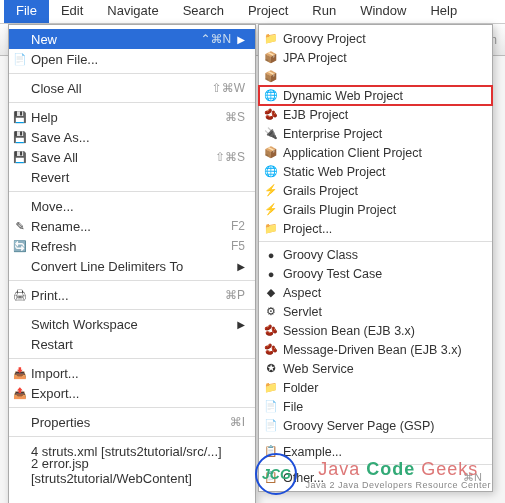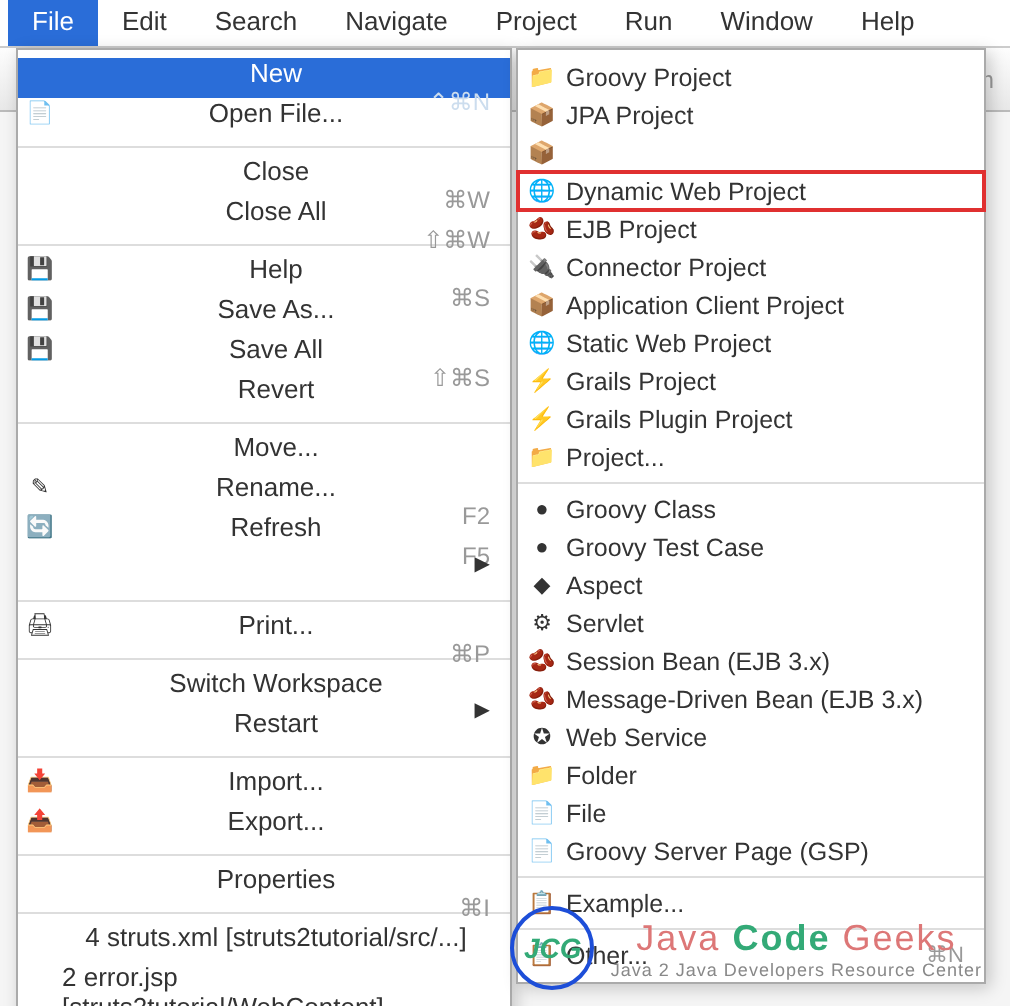--- a/index.html
+++ b/index.html
@@ -3,21 +3,21 @@
 <meta charset="utf-8">
 <style>
 * { margin: 0; padding: 0; box-sizing: border-box; font-family: -apple-system, "Helvetica Neue", Arial, sans-serif; }
 body { background: #f5f5f5; width: 505px; height: 503px; overflow: hidden; font-size: 13px; color: #333; position: relative; }
 .menubar { display: flex; background: #fff; border-bottom: 1px solid #ccc; height: 24px; align-items: stretch; padding: 0 4px; }
 .menubar-item { padding: 3px 12px; cursor: default; font-size: 13px; }
 .menubar-item.active { background: #2a6dd8; color: #fff; }
 .toolbar { height: 32px; background: linear-gradient(#fdfdfd,#e8e8e8); border-bottom: 1px solid #bbb; display:flex; align-items:center; justify-content:flex-end; padding-right:8px; }
 .toolbar span { font-size:12px; color:#999; }
 .dropdown { position:absolute; top:24px; left:8px; width:248px; background:#fff; border:1px solid #aaa; box-shadow:2px 2px 8px rgba(0,0,0,.2); padding:4px 0; }
-.dropdown .row { display:flex; align-items:center; height:20px; padding:0 10px 0 22px; position:relative; font-size:13px;flex-direction:column; }
+.dropdown .row { display:flex; align-items:center; height:20px; padding:0 10px 0 22px; position:relative; font-size:13px; }
 .dropdown .row.highlight { background:#2a6dd8; color:#fff; }
 .dropdown .row .ico { position:absolute; left:4px; width:14px; height:14px; display:flex; align-items:center; justify-content:center; font-size:11px; }
 .dropdown .row .shortcut { margin-left:auto; color:#999; font-size:12px; }
 .dropdown .row.highlight .shortcut { color:#cde; }
 .dropdown .row .arrow { margin-left:auto; font-size:10px; }
 .dropdown .sep { height:1px; background:#ddd; margin:4px 0; }
 .submenu { position:absolute; top:24px; left:258px; width:235px; background:#fff; border:1px solid #aaa; box-shadow:2px 2px 8px rgba(0,0,0,.2); padding:4px 0; }
 .submenu .row { display:flex; align-items:center; height:19px; padding:0 10px 0 24px; position:relative; font-size:12.5px; }
 .submenu .row .ico { position:absolute; left:5px; width:14px; height:14px; font-size:11px; display:flex; align-items:center; justify-content:center; }
 .submenu .row .shortcut { margin-left:auto; color:#999; font-size:11px; }
@@ -28,22 +28,22 @@
 .logo-text .t1 { font-size:18px; color:#d77; letter-spacing:1px;text-align:center; }
 .logo-text .t1 b { color:#3a7; }
 .logo-text .t2 { font-size:9px; color:#888; letter-spacing:.5px; }
 </style>
 </head>
 <body>
 
 <div class="menubar" id="menubar">
     <div class="menubar-item active">File</div>
     <div class="menubar-item">Edit</div>
+    <div class="menubar-item">Navigate</div>
     <div class="menubar-item">Search</div>
-    <div class="menubar-item">Navigate</div>
     <div class="menubar-item">Project</div>
     <div class="menubar-item">Run</div>
     <div class="menubar-item">Window</div>
     <div class="menubar-item">Help</div>
   </div>
 <div class="toolbar">
     <span>um</span>
   </div>
 
 <div class="dropdown" id="file-menu">
@@ -51,24 +51,20 @@
       <span>New</span>
       <span class="shortcut">⌃⌘N</span>
       <span style="margin-left: 6px; font-size: 10px;"> ▶</span>
     </div>
     <div class="row">
       <span class="ico">📄</span>
       <span>Open File...</span>
     </div>
     <div class="sep"></div>
     <div class="row">
-      <span>Close</span>
-      <span class="shortcut">⌘W</span>
-    </div>
-    <div class="row">
       <span>Close All</span>
       <span class="shortcut">⇧⌘W</span>
     </div>
     <div class="sep"></div>
     <div class="row">
       <span class="ico">💾</span>
       <span>Help</span>
       <span class="shortcut">⌘S</span>
     </div>
     <div class="row">
@@ -91,20 +87,21 @@
       <span class="ico">✎</span>
       <span>Rename...</span>
       <span class="shortcut">F2</span>
     </div>
     <div class="row">
       <span class="ico">🔄</span>
       <span>Refresh</span>
       <span class="shortcut">F5</span>
     </div>
     <div class="row">
+      <span>Convert Line Delimiters To</span>
       <span class="arrow">▶</span>
     </div>
     <div class="sep"></div>
     <div class="row">
       <span class="ico">🖨</span>
       <span>Print...</span>
       <span class="shortcut">⌘P</span>
     </div>
     <div class="sep"></div>
     <div class="row">
@@ -152,21 +149,21 @@
     <div class="row boxed">
       <span class="ico">🌐</span>
       <span>Dynamic Web Project</span>
     </div>
     <div class="row">
       <span class="ico">🫘</span>
       <span>EJB Project</span>
     </div>
     <div class="row">
       <span class="ico">🔌</span>
-      <span>Connector Project</span>
+      <span>Enterprise Project</span>
     </div>
     <div class="row">
       <span class="ico">📦</span>
       <span>Application Client Project</span>
     </div>
     <div class="row">
       <span class="ico">🌐</span>
       <span>Static Web Project</span>
     </div>
     <div class="row">

